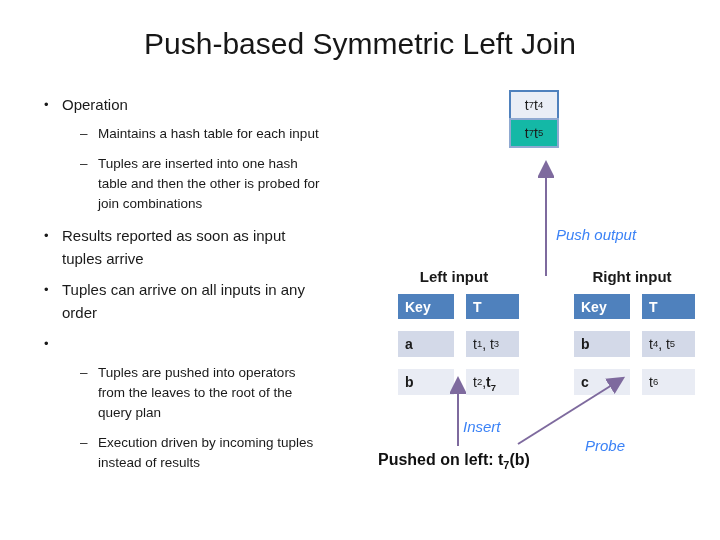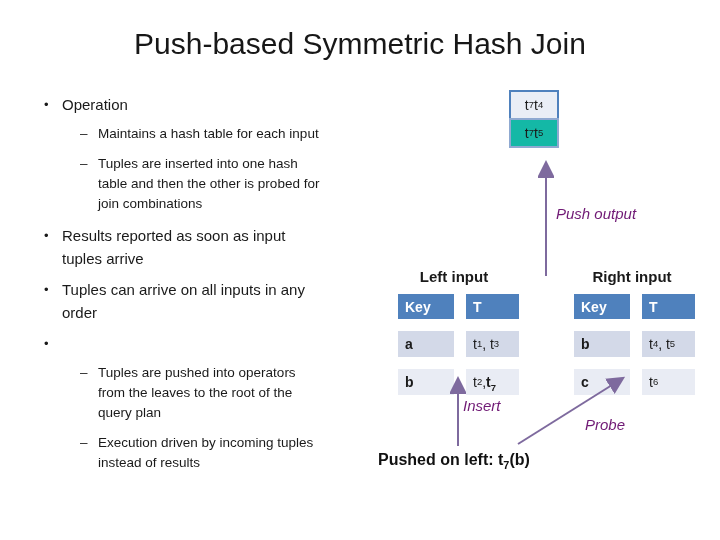--- a/index.html
+++ b/index.html
@@ -41,31 +41,31 @@
   }
   .hcell { height:25px; background:#4f81bd; color:#ffffff; font-weight:bold; }
   .rA { background:#d3d9e8; }
   .rB { background:#e9ecf4; }
   .keycell { font-weight:bold; }
   sub { font-size:0.68em; line-height:0; }
   .tbl-title {
     position:absolute; width:112px; text-align:center;
     font-size:15px; font-weight:bold;
   }
-  .flowlabel { position:absolute; font-style:italic; font-size:15px; color:#701a75; }
+  .flowlabel { position:absolute; font-style:italic; font-size:15px; color:#3b82f6;margin-top:21px; }
   .note { position:absolute; font-size:16px; font-weight:bold; color:#111111; }
   .arrow-line { stroke:#7e6a9e; stroke-width:2; }
   .arrow-head { fill:#7e6a9e; }
 </style>
 </head>
 <body>
 
 <div class="slide">
 
-  <div class="title">Push-based Symmetric Hash Join</div>
+  <div class="title">Push-based Symmetric Left Join</div>
 
   <div class="bullets">
     <div class="l1">
       <span class="glyph">•</span>
       <span class="btext">Operation</span>
     </div>
     <div class="l2">
       <span class="glyph">–</span>
       <span class="btext">Maintains a hash table for each input</span>
     </div>

